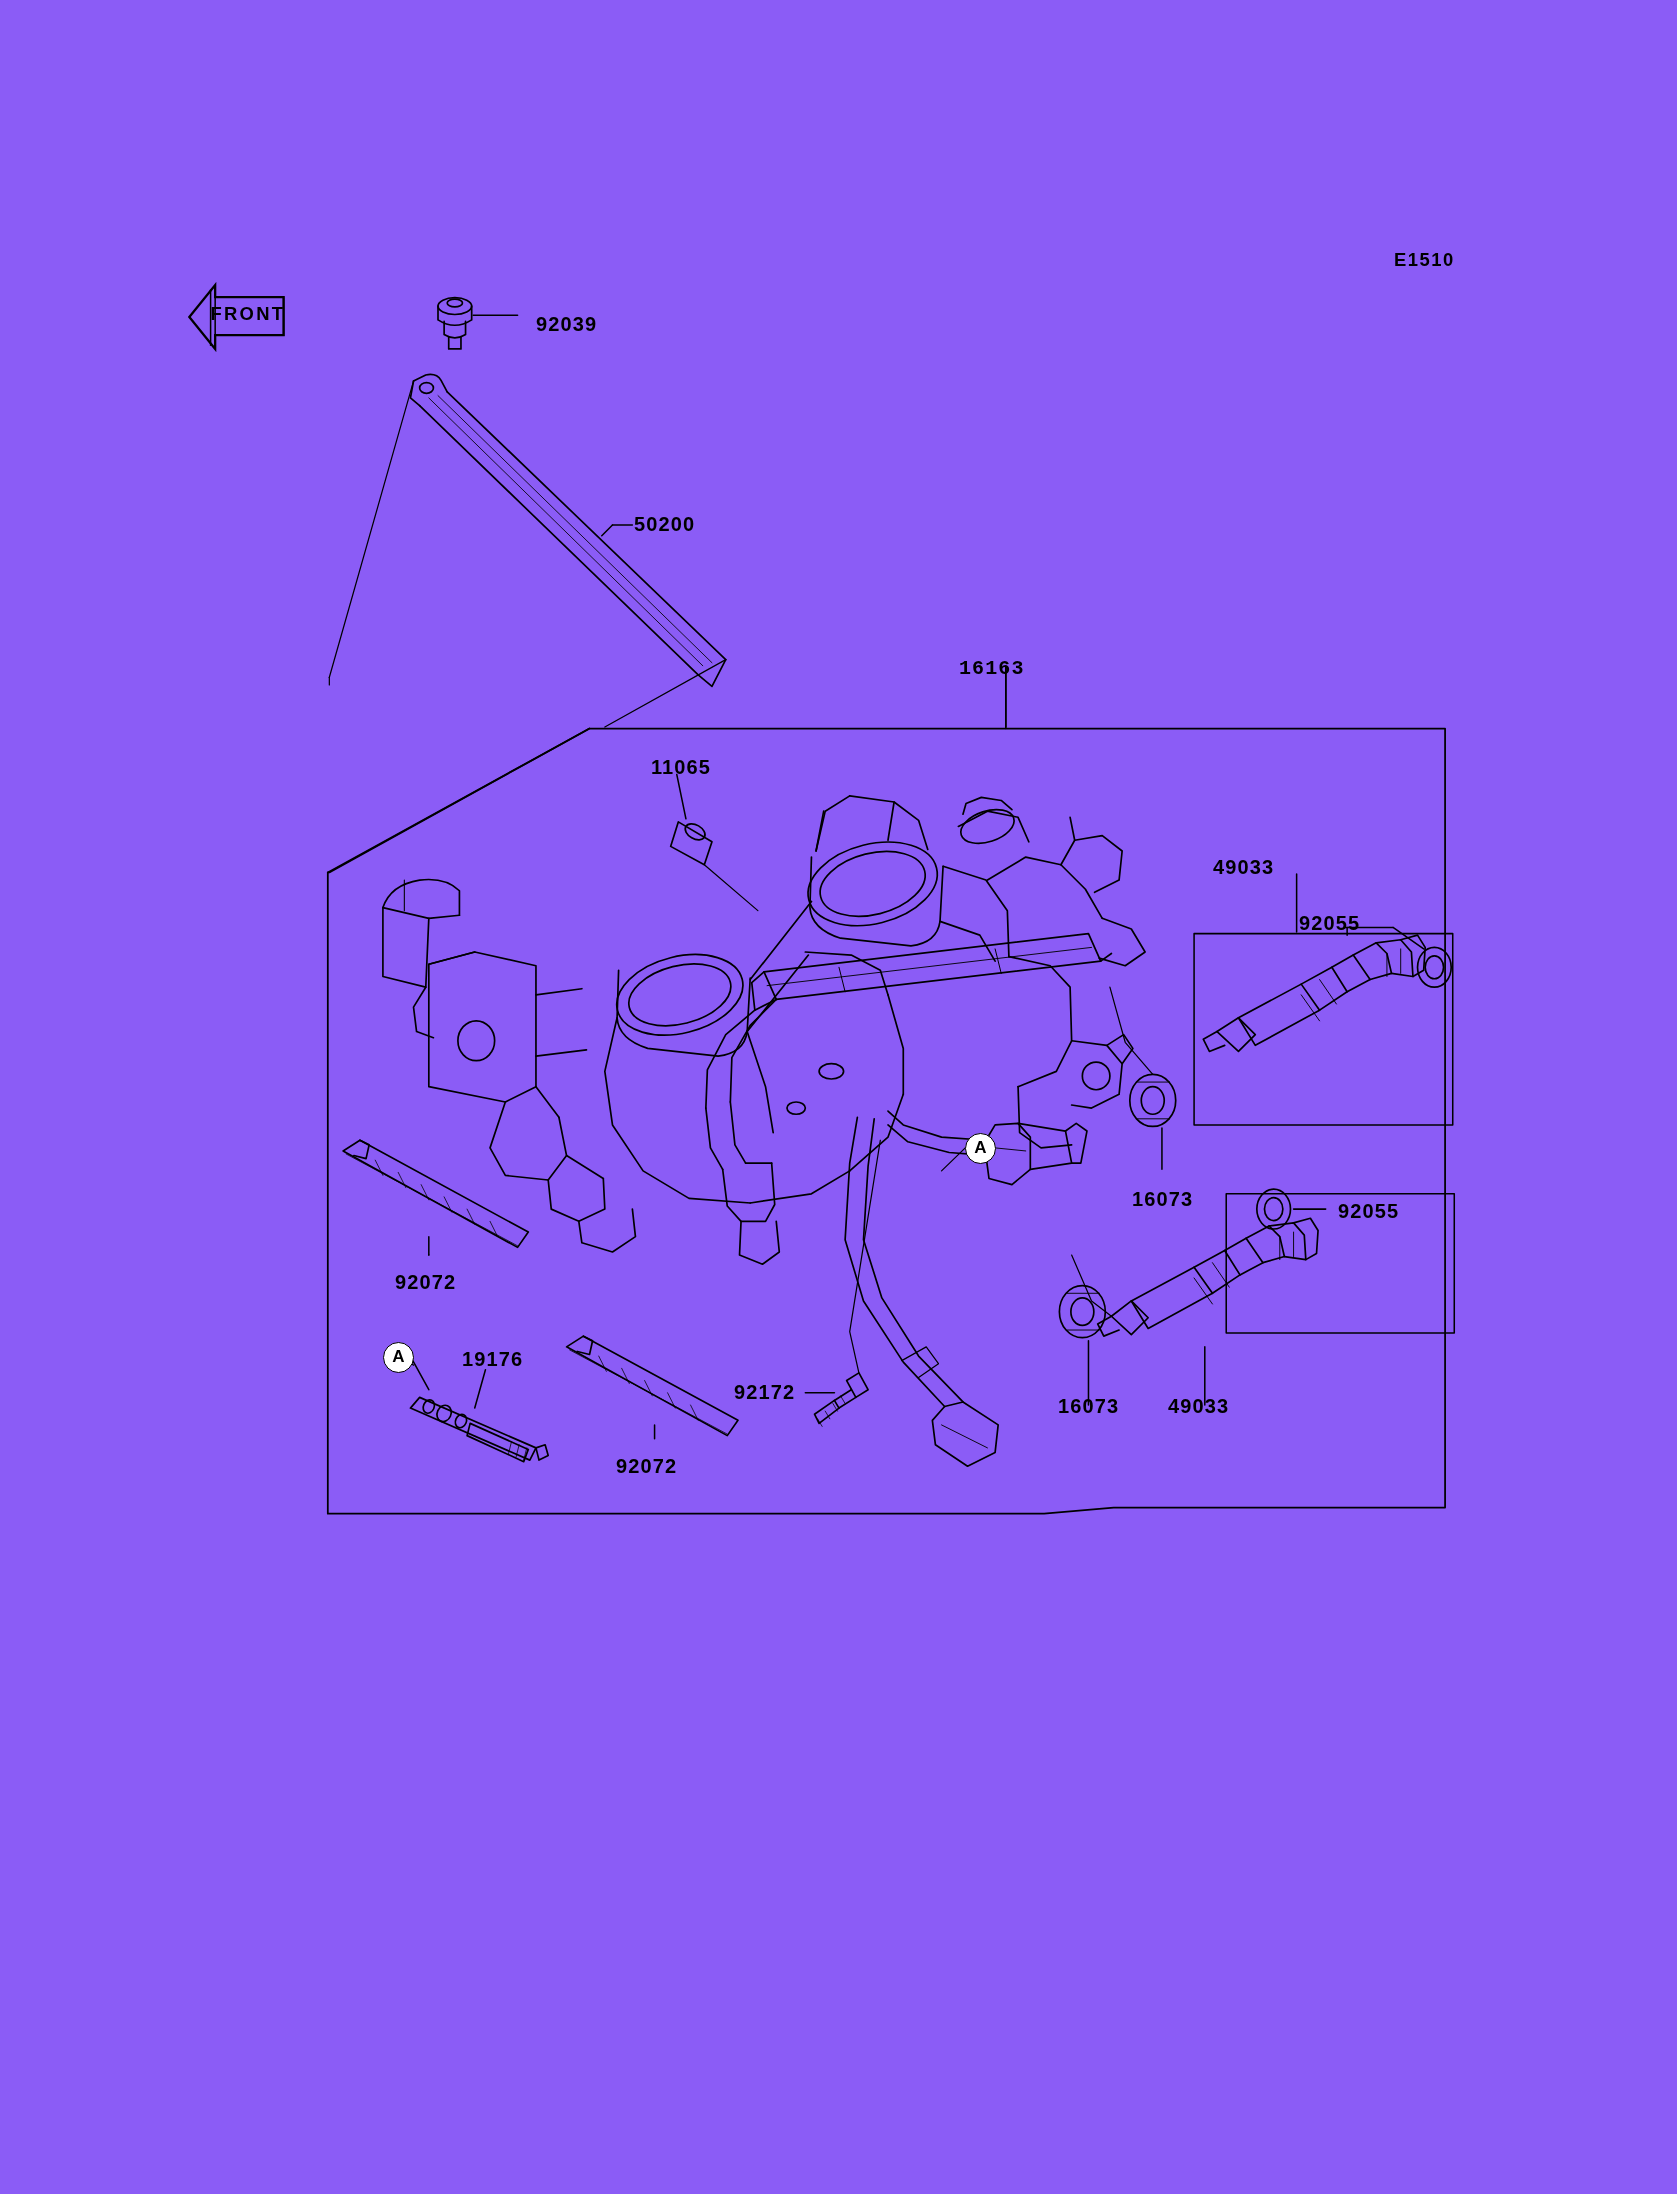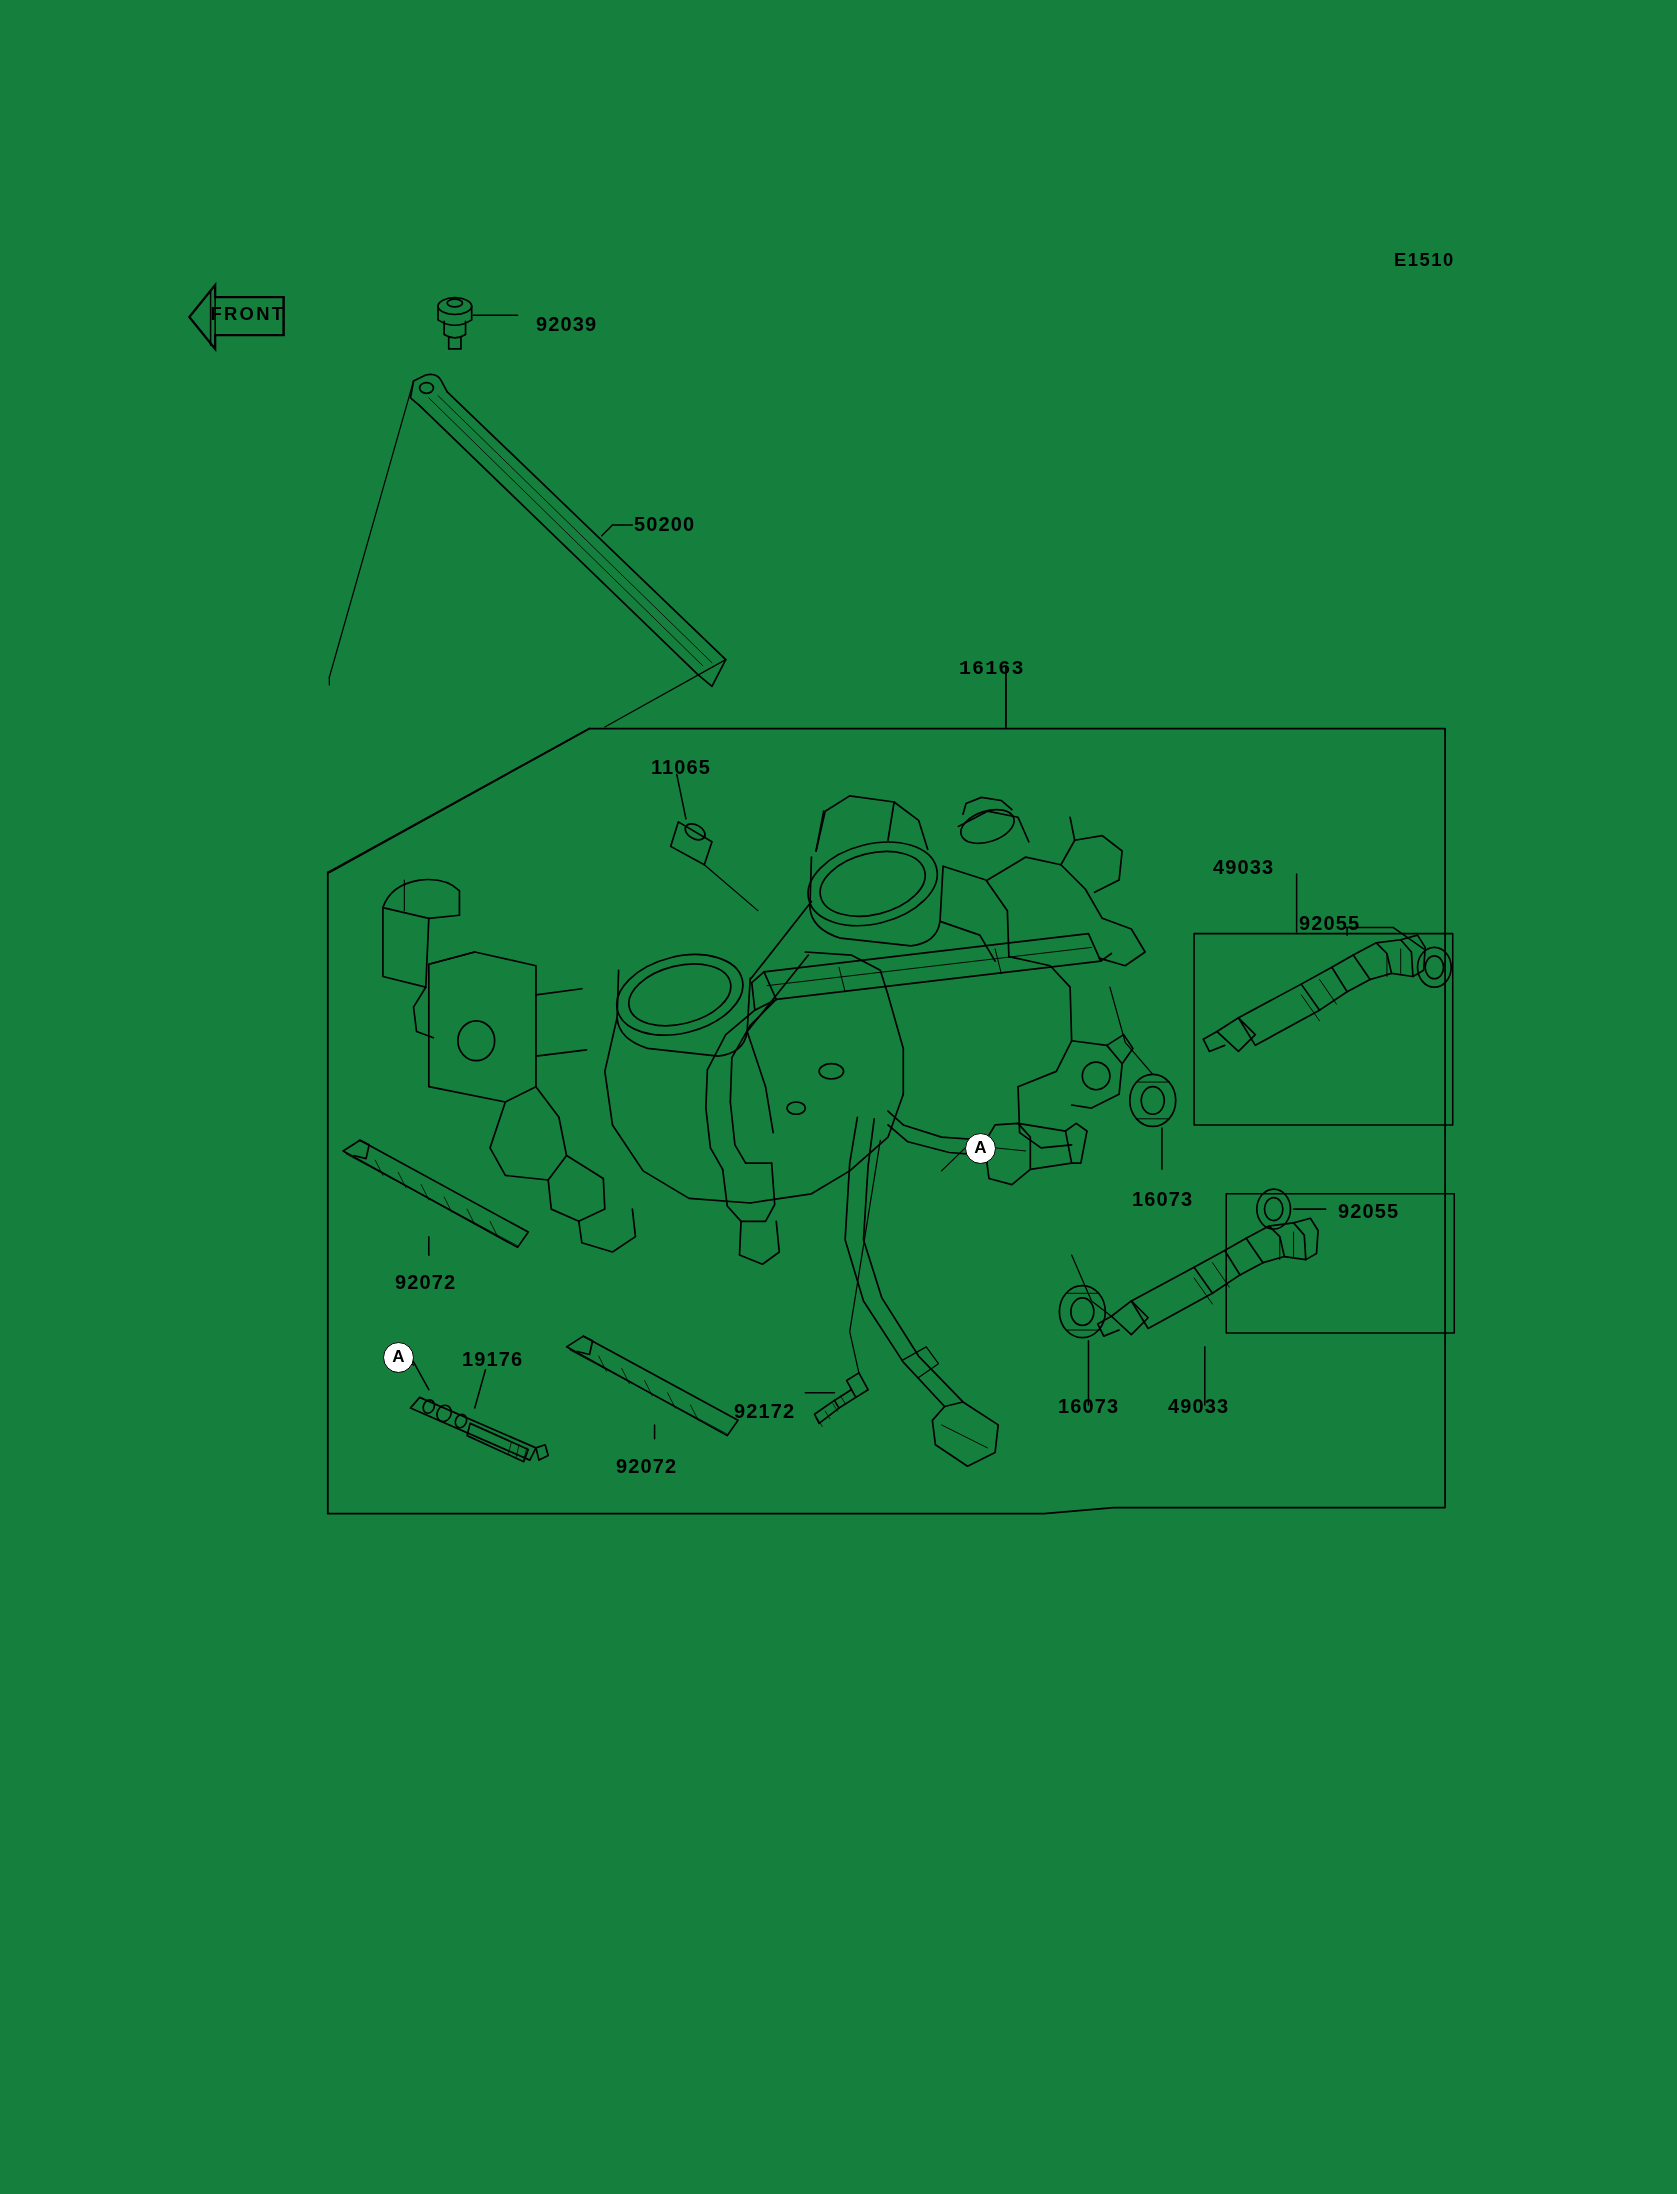--- a/index.html
+++ b/index.html
@@ -7,21 +7,21 @@
     padding: 0;
     background: #ffffff;
   }
   body {
     font-family: "Liberation Sans", sans-serif;
   }
   #page {
     position: relative;
     width: 1678px;
     height: 2194px;
-    background: #15803d;
+    background: #8b5cf6;
     overflow: hidden;
   }
   .lbl {
     position: absolute;
     font-family: "Liberation Sans", sans-serif;
     font-weight: bold;
     font-size: 20px;
     letter-spacing: 1.1px;
     color: #000000;
     white-space: nowrap;
@@ -362,21 +362,21 @@
   <div class="lbl" style="left:536px; top:313px;">92039</div>
   <div class="lbl" style="left:634px; top:513px;">50200</div>
   <div class="lbl" style="left:959px; top:657px;font-family:Liberation Mono, monospace;">16163</div>
   <div class="lbl" style="left:651px; top:756px;">11065</div>
   <div class="lbl" style="left:1213px; top:856px;">49033</div>
   <div class="lbl" style="left:1299px; top:912px;">92055</div>
   <div class="lbl" style="left:1132px; top:1188px;">16073</div>
   <div class="lbl" style="left:1338px; top:1200px;">92055</div>
   <div class="lbl" style="left:395px; top:1271px;">92072</div>
   <div class="lbl" style="left:462px; top:1348px;">19176</div>
-  <div class="lbl" style="left:734px; top:1381px;margin-top:19px;">92172</div>
+  <div class="lbl" style="left:734px; top:1381px;">92172</div>
   <div class="lbl" style="left:1058px; top:1395px;">16073</div>
   <div class="lbl" style="left:1168px; top:1395px;">49033</div>
   <div class="lbl" style="left:616px; top:1455px;">92072</div>
 
   <div class="circle-a" style="left:965px; top:1133px;">A</div>
   <div class="circle-a" style="left:383px; top:1342px;">A</div>
 
 </div>
 
 

